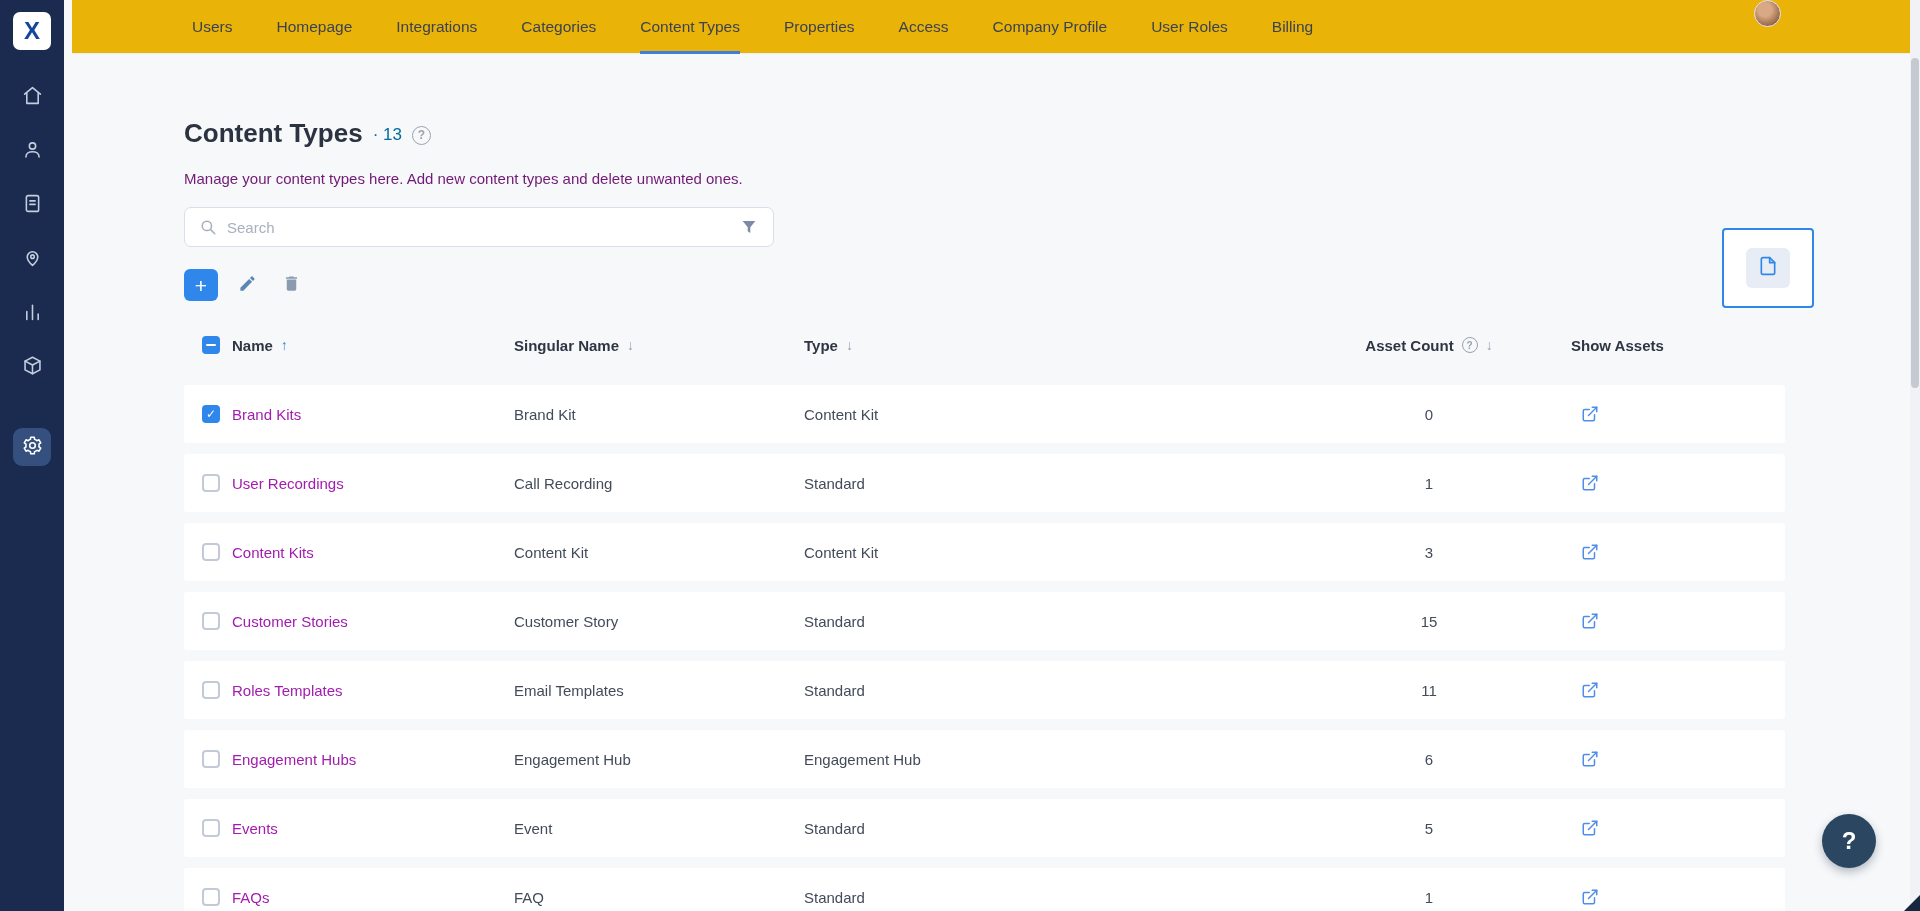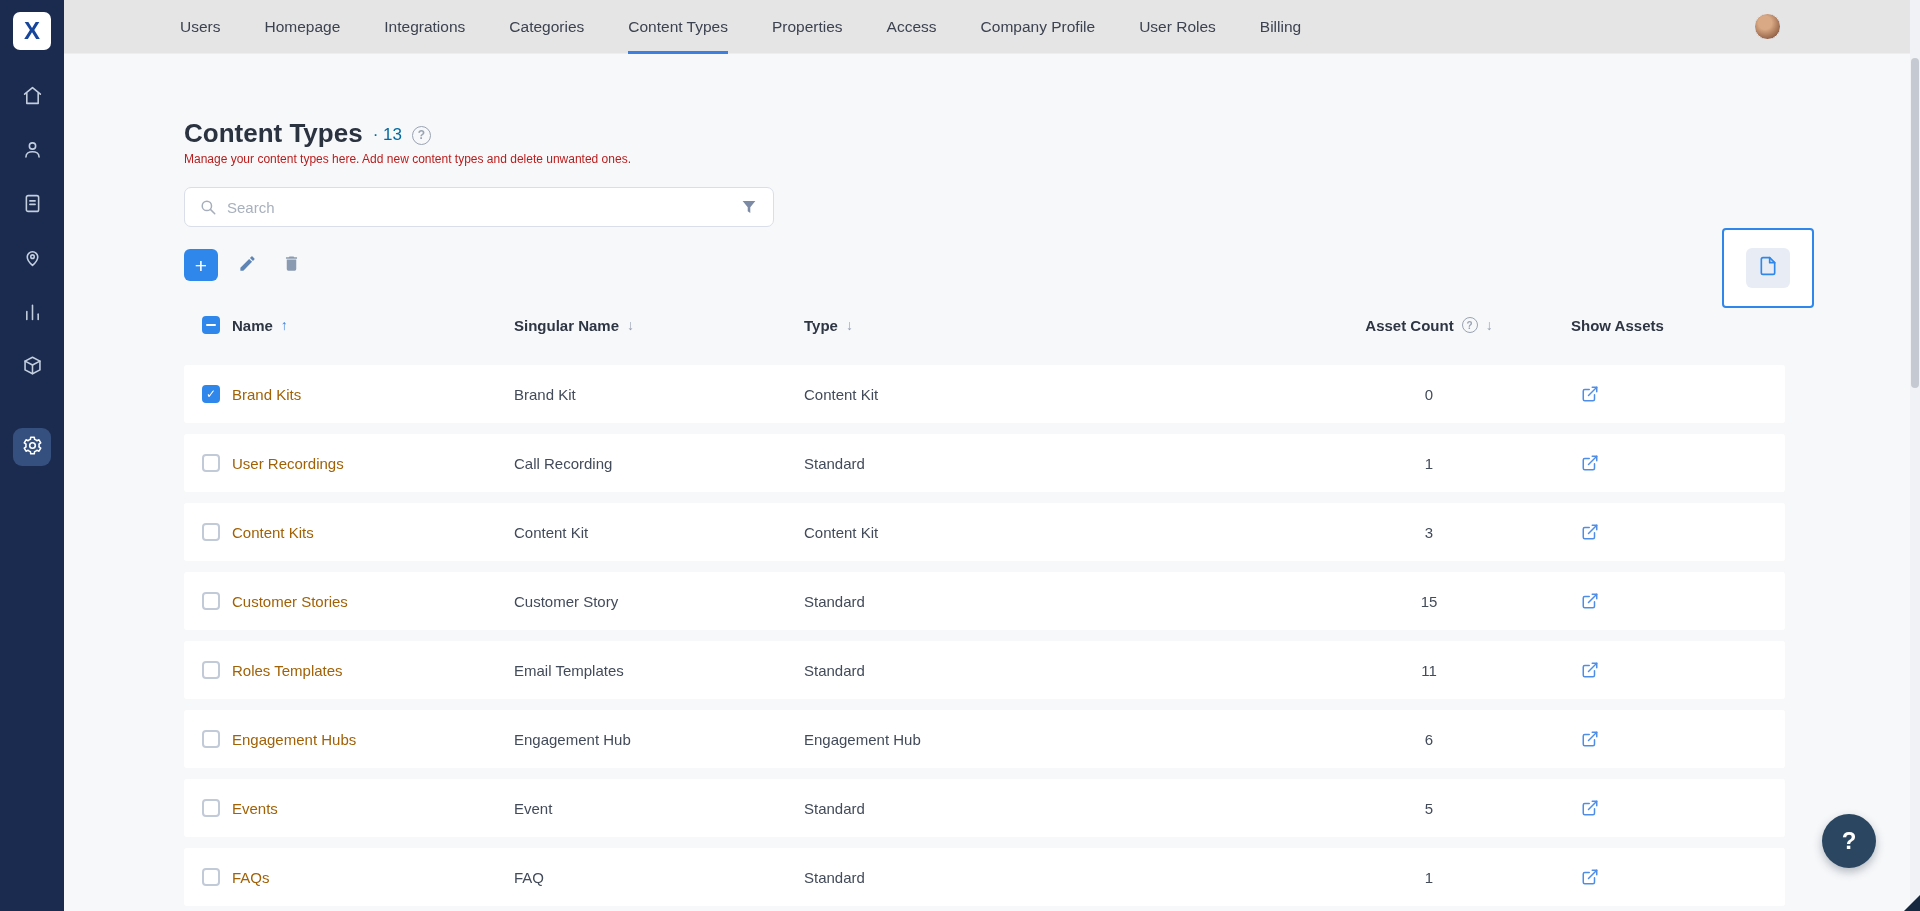--- a/index.html
+++ b/index.html
@@ -24,22 +24,22 @@
     width:38px; height:38px; border-radius:9px; display:flex; align-items:center; justify-content:center;
     cursor:pointer;
   }
   .side-item svg { width:21px; height:21px; stroke:#c3cede; stroke-width:1.8; fill:none;
     stroke-linecap:round; stroke-linejoin:round; }
   .side-item.active { background:#35507e; margin-top:26px; }
   .side-item.active svg { stroke:#ffffff; }
 
   
   .topbar {
-    position:absolute; left:60px; right:0; top:0; height:54px; background:#e5e5e5;
-    border-bottom:1px solid #eceef2; display:flex; align-items:center; padding-left:120px; z-index:20;
+    position:absolute; left:72px; right:0; top:0; height:54px; background:#eab308;
+    border-bottom:1px solid #eceef2; display:flex; padding-left:120px; z-index:20;
   }
   .top-nav { display:flex; gap:44px; height:54px; align-items:stretch; }
   .top-nav .tab {
     display:flex; align-items:center; font-size:15.5px; color:#3c4250; cursor:pointer;
     border-bottom:3px solid transparent; padding-top:3px; white-space:nowrap;
   }
   .top-nav .tab.active { border-bottom-color:#3d7fe0; font-weight:500; }
   .avatar {
     margin-left:auto; margin-right:139px; width:27px; height:27px; border-radius:50%;
     background:radial-gradient(circle at 40% 35%, #d9a884 0 30%, #9c6b4e 70%, #5f3b2c 100%);
@@ -52,21 +52,21 @@
     padding:62px 135px 0 120px; background:#f7f8fa;
   }
   .page-head { display:flex; align-items:center; gap:10px; }
   .page-head h1 { font-size:26px; line-height:34px; font-weight:700; color:#2b3240; }
   .page-count { font-size:17px; color:#0369a1; margin-top:4px; }
   .help-circle {
     width:19px; height:19px; border:1.6px solid #9aa3b2; border-radius:50%;
     color:#9aa3b2; font-size:12px; font-weight:700; display:inline-flex;
     align-items:center; justify-content:center; margin-top:4px; cursor:pointer;
   }
-  .subtitle { margin-top:0; font-size:12px; line-height:18px; color:#b91c1c; }
+  .subtitle { margin-top:20px; font-size:15px; line-height:18px; color:#701a75; }
 
   .search-box {
     margin-top:19px; width:590px; height:40px; background:#fff;
     border:1px solid #d9dee8; border-radius:7px; display:flex; align-items:center;
     padding:16px 14px; gap:10px;
   }
   .search-box svg.mag { width:18px; height:18px; stroke:#a7aebb; stroke-width:2; fill:none; stroke-linecap:round; }
   .search-box input {
     flex:1; border:none; outline:none; font-size:15px; color:#333b49; background:transparent;
     font-family:inherit;
@@ -110,21 +110,21 @@
   .trow {
     background:#ffffff; height:58px; margin-bottom:11px; border-radius:3px; font-size:15px; color:#434b5a;
   }
   .col-check { padding-left:18px; display:flex; align-items:center; }
   .col-count { text-align:center; }
   .col-assets { padding-left:17px; display:flex; align-items:center; }
   .col-assets .openicon { margin-left:10px; cursor:pointer; display:flex; }
   .thead .col-assets-h { padding-left:17px; }
   .thead .col-count-h { display:flex; justify-content:center; }
 
-  .link { color:#a16207; font-weight:500; cursor:pointer; text-decoration:none; }
+  .link { color:#a21caf; font-weight:500; cursor:pointer; text-decoration:none; }
 
   .checkbox {
     width:18px; height:18px; border:2px solid #c2cad8; border-radius:4px; background:#fff;
     display:inline-flex; align-items:center; justify-content:center; cursor:pointer;
   }
   .checkbox.checked { background:#2f86eb; border-color:#2f86eb; }
   .checkbox.checked::after { content:"✓"; color:#fff; font-size:12px; font-weight:700; line-height:1; }
   .checkbox.indeterminate { background:#2f86eb; border-color:#2f86eb; }
   .checkbox.indeterminate::after { content:""; width:10px; height:2px; background:#fff; border-radius:1px; }
 

